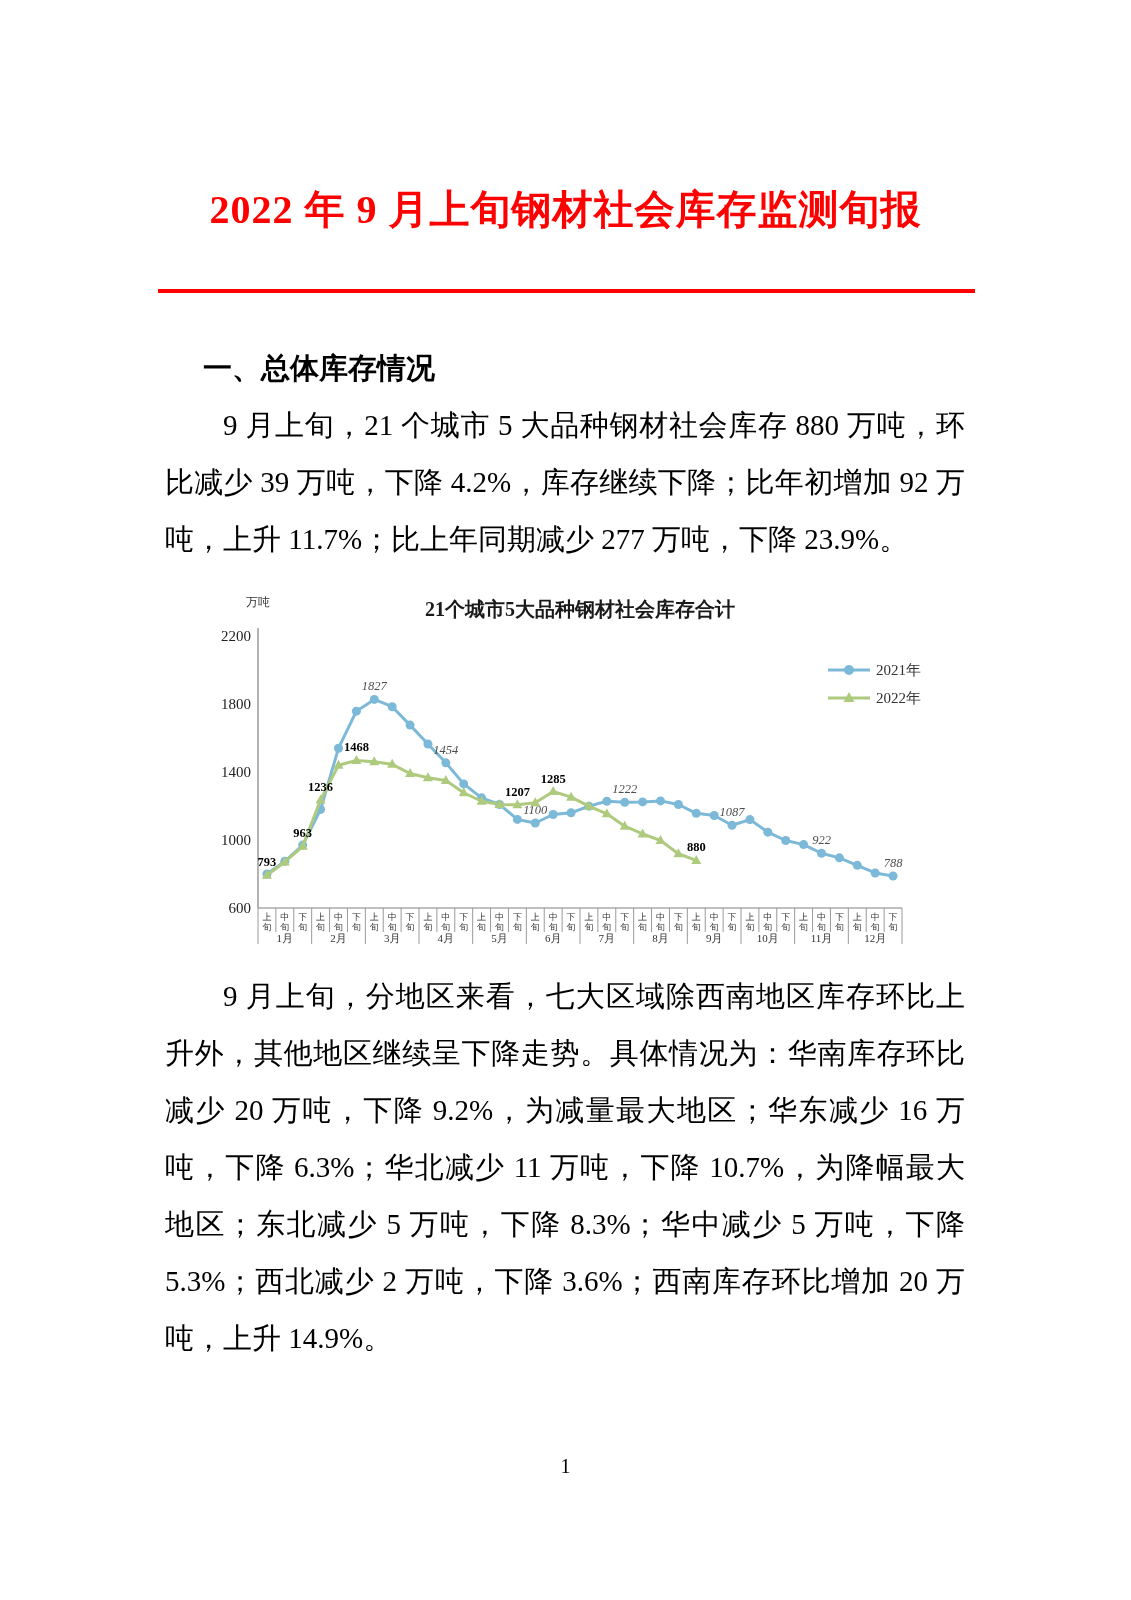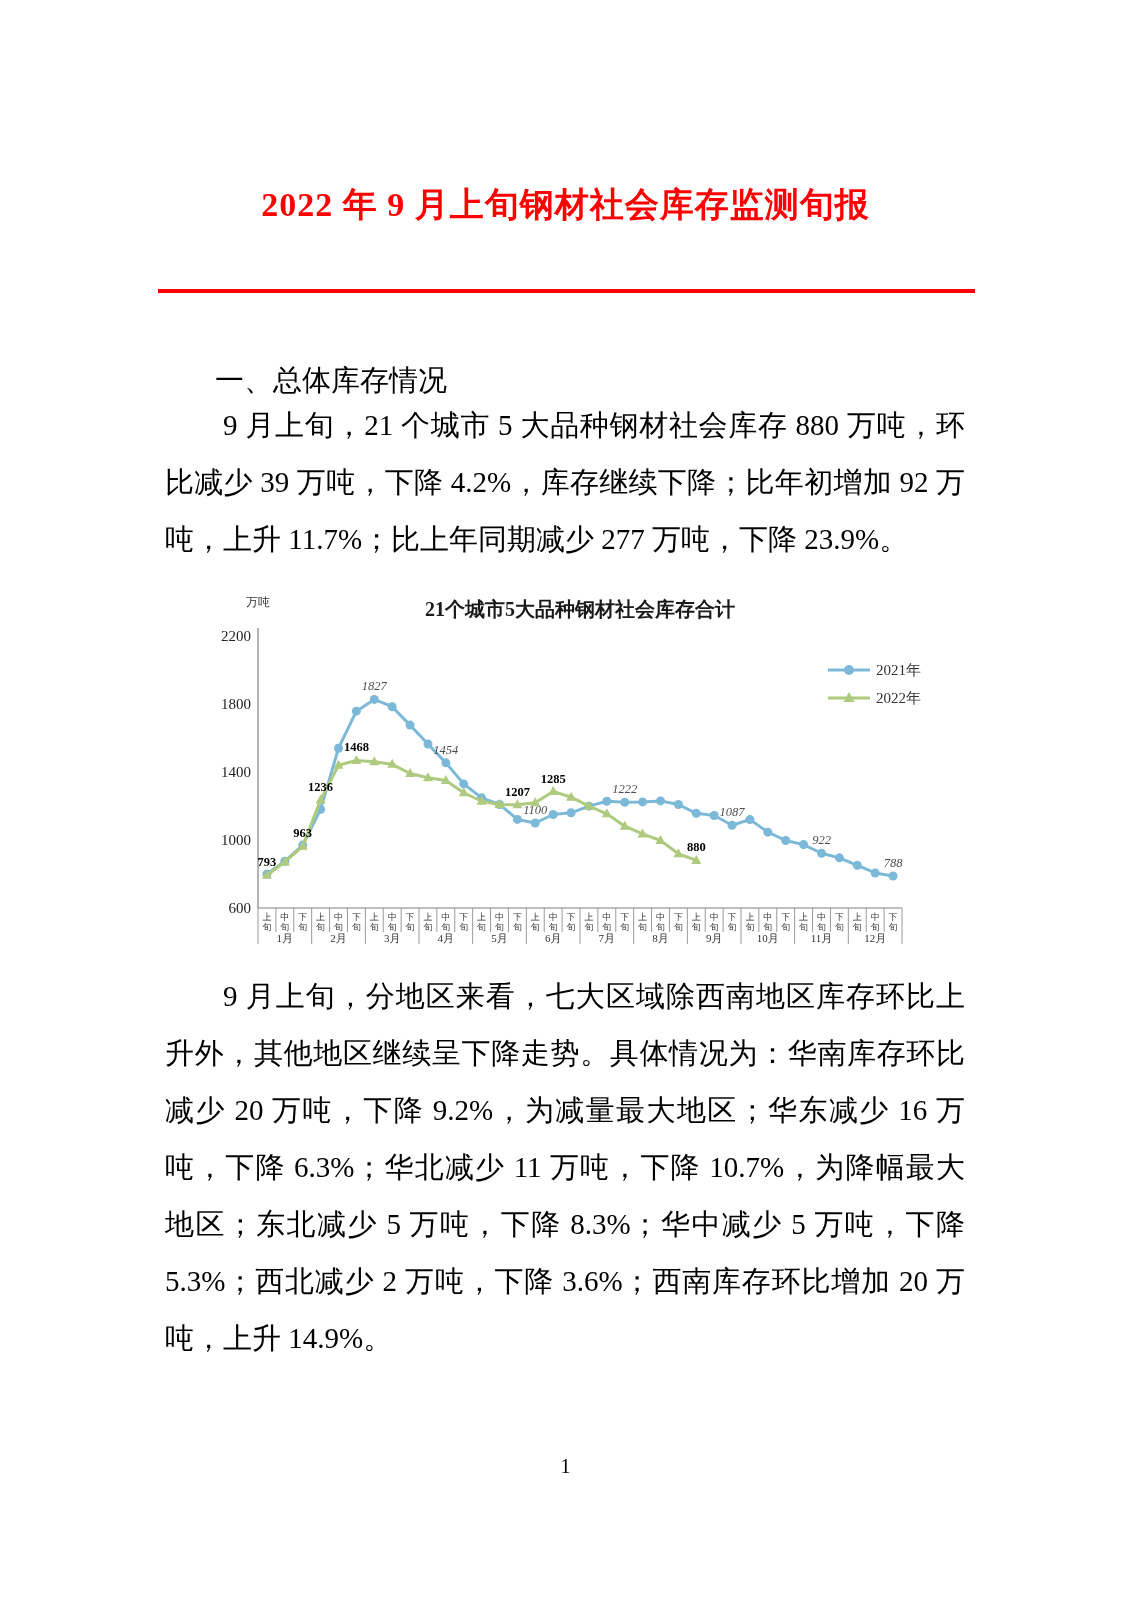--- a/index.html
+++ b/index.html
@@ -1,22 +1,22 @@
 <!DOCTYPE html>
 <html><head>
 <meta charset="utf-8">
 <style>
   html,body{margin:0;padding:0;background:#888;}
   .page{position:relative;width:1131px;height:1600px;background:#ffffff;margin:0 auto;
         font-family:"Liberation Serif","DejaVu Serif",serif;color:#000;overflow:hidden;}
   .report-title{position:absolute;top:182px;left:0;right:0;margin:0;text-align:center;
-        font-size:34px;font-weight:bold;letter-spacing:1px;}
+        font-size:40px;font-weight:bold;letter-spacing:1px;}
   .title-rule{position:absolute;left:158px;top:289px;width:817px;height:4px;}
-  .section-heading{position:absolute;left:165px;top:349px;width:800px;margin:12px;
-        font-size:29px;font-weight:normal;padding-left:38px;}
+  .section-heading{position:absolute;left:165px;top:349px;width:800px;margin:0;
+        font-size:29px;font-weight:bold;padding-left:38px;}
   .body-par{position:absolute;left:165px;width:800px;margin:0;font-size:29px;line-height:57px;
         text-align:justify;text-indent:2em;}
   .par-1{top:397px;}
   .par-2{top:968px;}
   .chart-wrap{position:absolute;left:200px;top:588px;width:760px;height:368px;margin:0;}
   .page-number{position:absolute;left:0;right:0;top:1455px;text-align:center;font-size:20px;}
   svg text{font-family:"Liberation Serif","DejaVu Serif",serif;}
 </style>
 </head>
 <body>

